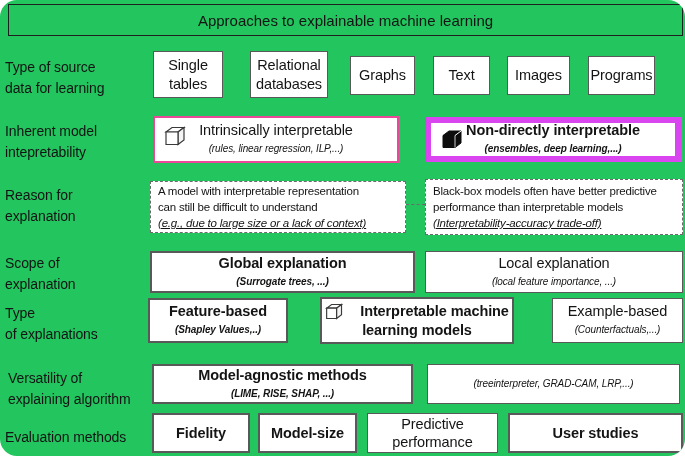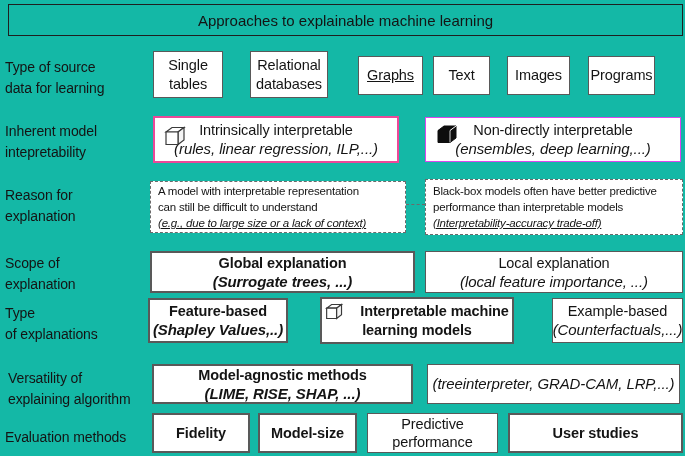--- a/index.html
+++ b/index.html
@@ -1,33 +1,33 @@
 <!DOCTYPE html>
 <html><head>
 <meta charset="utf-8">
 <style>
   html,body { margin:0; padding:0; background:#fff; }
   .canvas {
-    position:relative; width:685px; height:456px; background:#14b8a6;
-    font-family:"Liberation Sans", sans-serif; color:#141414; overflow:hidden;
+    position:relative; width:685px; height:456px; background:#22c55e;
+    font-family:"Liberation Sans", sans-serif; color:#141414; overflow:hidden;border-radius:17px;
   }
   .box {
     position:absolute; box-sizing:border-box; background:#fff;
     display:flex; flex-direction:column; align-items:center; justify-content:center;
     text-align:center; font-size:14.5px; line-height:19px; letter-spacing:-0.1px;
   }
   .pre { white-space:pre-line; }
   .lbl {
     position:absolute; font-size:14px; line-height:20.5px;
     white-space:pre-line; color:#141414; letter-spacing:-0.1px;
   }
-  .sub { font-style:italic; font-size:15px; line-height:18px; }
+  .sub { font-style:italic; font-size:10px; line-height:18px; }
   .b1 { border:1px solid #595959; }
   .b2 { border:2px solid #595959;font-weight:bold; }
-  .k1 { border:1px solid #d946ef; }
+  .k1 { border:6px solid #d946ef;font-weight:bold; }
   .k2 { border:2px solid #ec4899; }
   .dashedbox {
     position:absolute; box-sizing:border-box; background:#fff;
     border:1px dashed #6b6b6b;
     display:flex; flex-direction:column; align-items:flex-start; justify-content:center;
     text-align:center; font-size:11.5px; line-height:16px; letter-spacing:-0.2px;
     padding:2px 3px 2px 7px; white-space:nowrap;
   }
   .dashedbox .subi { font-style:italic;text-decoration:underline; }
   .titlebox {
@@ -51,21 +51,21 @@
   <div class="lbl" style="left:5px; top:57px;">Type of source
 data for learning</div>
   <div class="box b1" style="left:153px; top:51px; width:70px; height:47px;">
     <span class="pre">Single
 tables</span>
   </div>
   <div class="box b1" style="left:250px; top:51px; width:78px; height:47px;">
     <span class="pre">Relational
 databases</span>
   </div>
-  <div class="box b1" style="left:358px; top:56px; width:65px; height:39px;text-decoration:underline;">
+  <div class="box b1" style="left:350px; top:56px; width:65px; height:39px;">
     <span>Graphs</span>
   </div>
   <div class="box b1" style="left:433px; top:56px; width:57px; height:39px;">
     <span>Text</span>
   </div>
   <div class="box b1" style="left:507px; top:56px; width:63px; height:39px;">
     <span>Images</span>
   </div>
   <div class="box b1" style="left:588px; top:56px; width:67px; height:39px;">
     <span>Programs</span>

